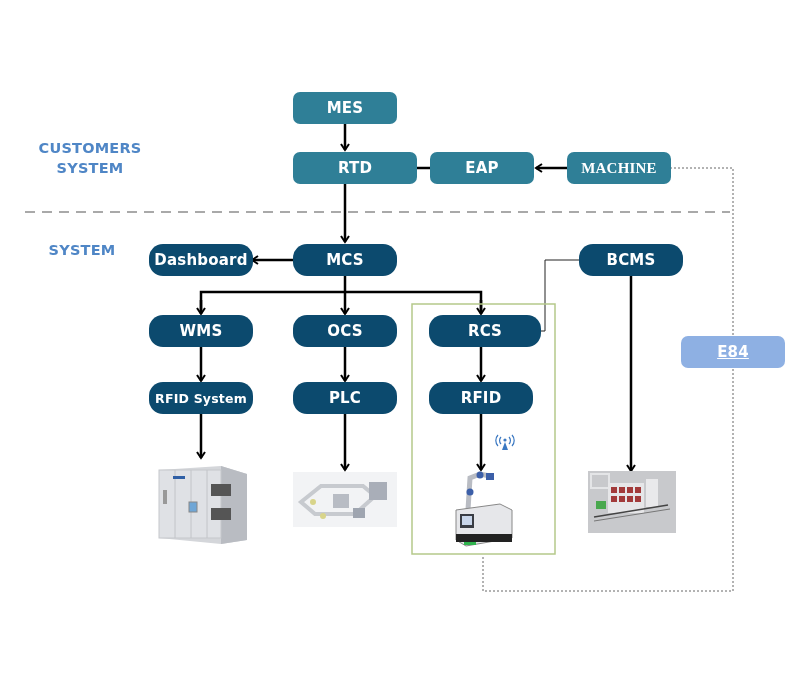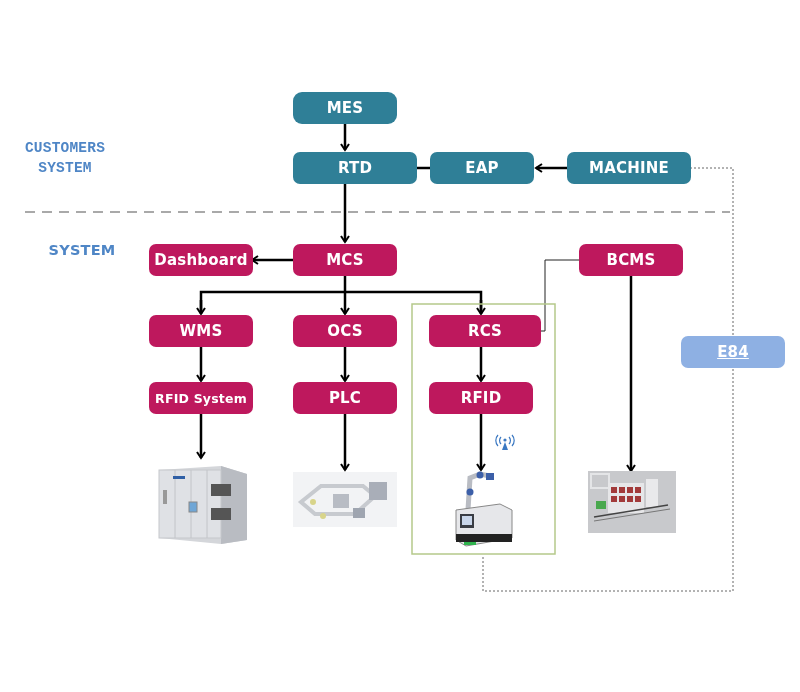--- a/index.html
+++ b/index.html
@@ -4,30 +4,30 @@
 <style>
   html, body { margin: 0; padding: 0; background: #ffffff; }
   body { width: 800px; height: 692px; position: relative; overflow: hidden;
          font-family: "DejaVu Sans", sans-serif; }
   .side-label { position: absolute; color: #4f86c6; font-weight: bold; font-size: 14.5px;
                 line-height: 20px; text-align: center; letter-spacing: 0.2px; }
   .node { position: absolute; height: 32px; border-radius: 7px; color: #fff;
           font-weight: bold; font-size: 15px; display: flex; align-items: center;
           justify-content: center; box-sizing: border-box; letter-spacing: 0.2px; }
   .teal { background: #2f7f97; }
-  .green { background: #be185d; }
+  .green { background: #0c4a6e; border-radius: 14px; }
   .blue { background: #8eb0e3; }
   .small-text { font-size: 12.5px; }
   svg.lines { position: absolute; left: 0; top: 0; }
   .equip { position: absolute; }
 </style>
 </head>
 <body>
 
-<div class="side-label" style="left:5px; top:138px; width:120px;font-family:Liberation Mono, monospace;">
+<div class="side-label" style="left:30px; top:138px; width:120px;">
   <div>CUSTOMERS</div>
   <div>SYSTEM</div>
 </div>
 <div class="side-label" style="left:22px; top:240px; width:120px;">
   <div>SYSTEM</div>
 </div>
 
 <svg class="lines" width="800" height="692">
   <defs>
     <marker id="arr" markerWidth="10" markerHeight="10" refX="7" refY="5" orient="auto" markerUnits="userSpaceOnUse">
@@ -76,30 +76,30 @@
   <g transform="translate(505,436)">
     <path d="M0,6 L-3,14 L3,14 Z" fill="#3a78c2"></path>
     <circle cx="0" cy="4" r="1.6" fill="#3a78c2"></circle>
     <path d="M-4,1 A5,5 0 0 0 -4,8" fill="none" stroke="#3a78c2" stroke-width="1.2"></path>
     <path d="M4,1 A5,5 0 0 1 4,8" fill="none" stroke="#3a78c2" stroke-width="1.2"></path>
     <path d="M-7,-1 A8,8 0 0 0 -7,10" fill="none" stroke="#3a78c2" stroke-width="1.2"></path>
     <path d="M7,-1 A8,8 0 0 1 7,10" fill="none" stroke="#3a78c2" stroke-width="1.2"></path>
   </g>
 </svg>
 
-<div class="node teal" style="left:293px; top:92px; width:104px;border-radius:9px;">
+<div class="node teal" style="left:293px; top:92px; width:104px;">
     <span>MES</span>
   </div>
 <div class="node teal" style="left:293px; top:152px; width:124px;">
     <span>RTD</span>
   </div>
 <div class="node teal" style="left:430px; top:152px; width:104px;">
     <span>EAP</span>
   </div>
-<div class="node teal" style="left:567px; top:152px; width:124px;">
+<div class="node teal" style="left:567px; top:152px; width:104px;font-family:Liberation Serif, serif;">
     <span>MACHINE</span>
   </div>
 
 <div class="node green" style="left:149px; top:244px; width:104px;">
     <span>Dashboard</span>
   </div>
 <div class="node green" style="left:293px; top:244px; width:104px;text-align:right;">
     <span>MCS</span>
   </div>
 <div class="node green" style="left:579px; top:244px; width:104px;">

